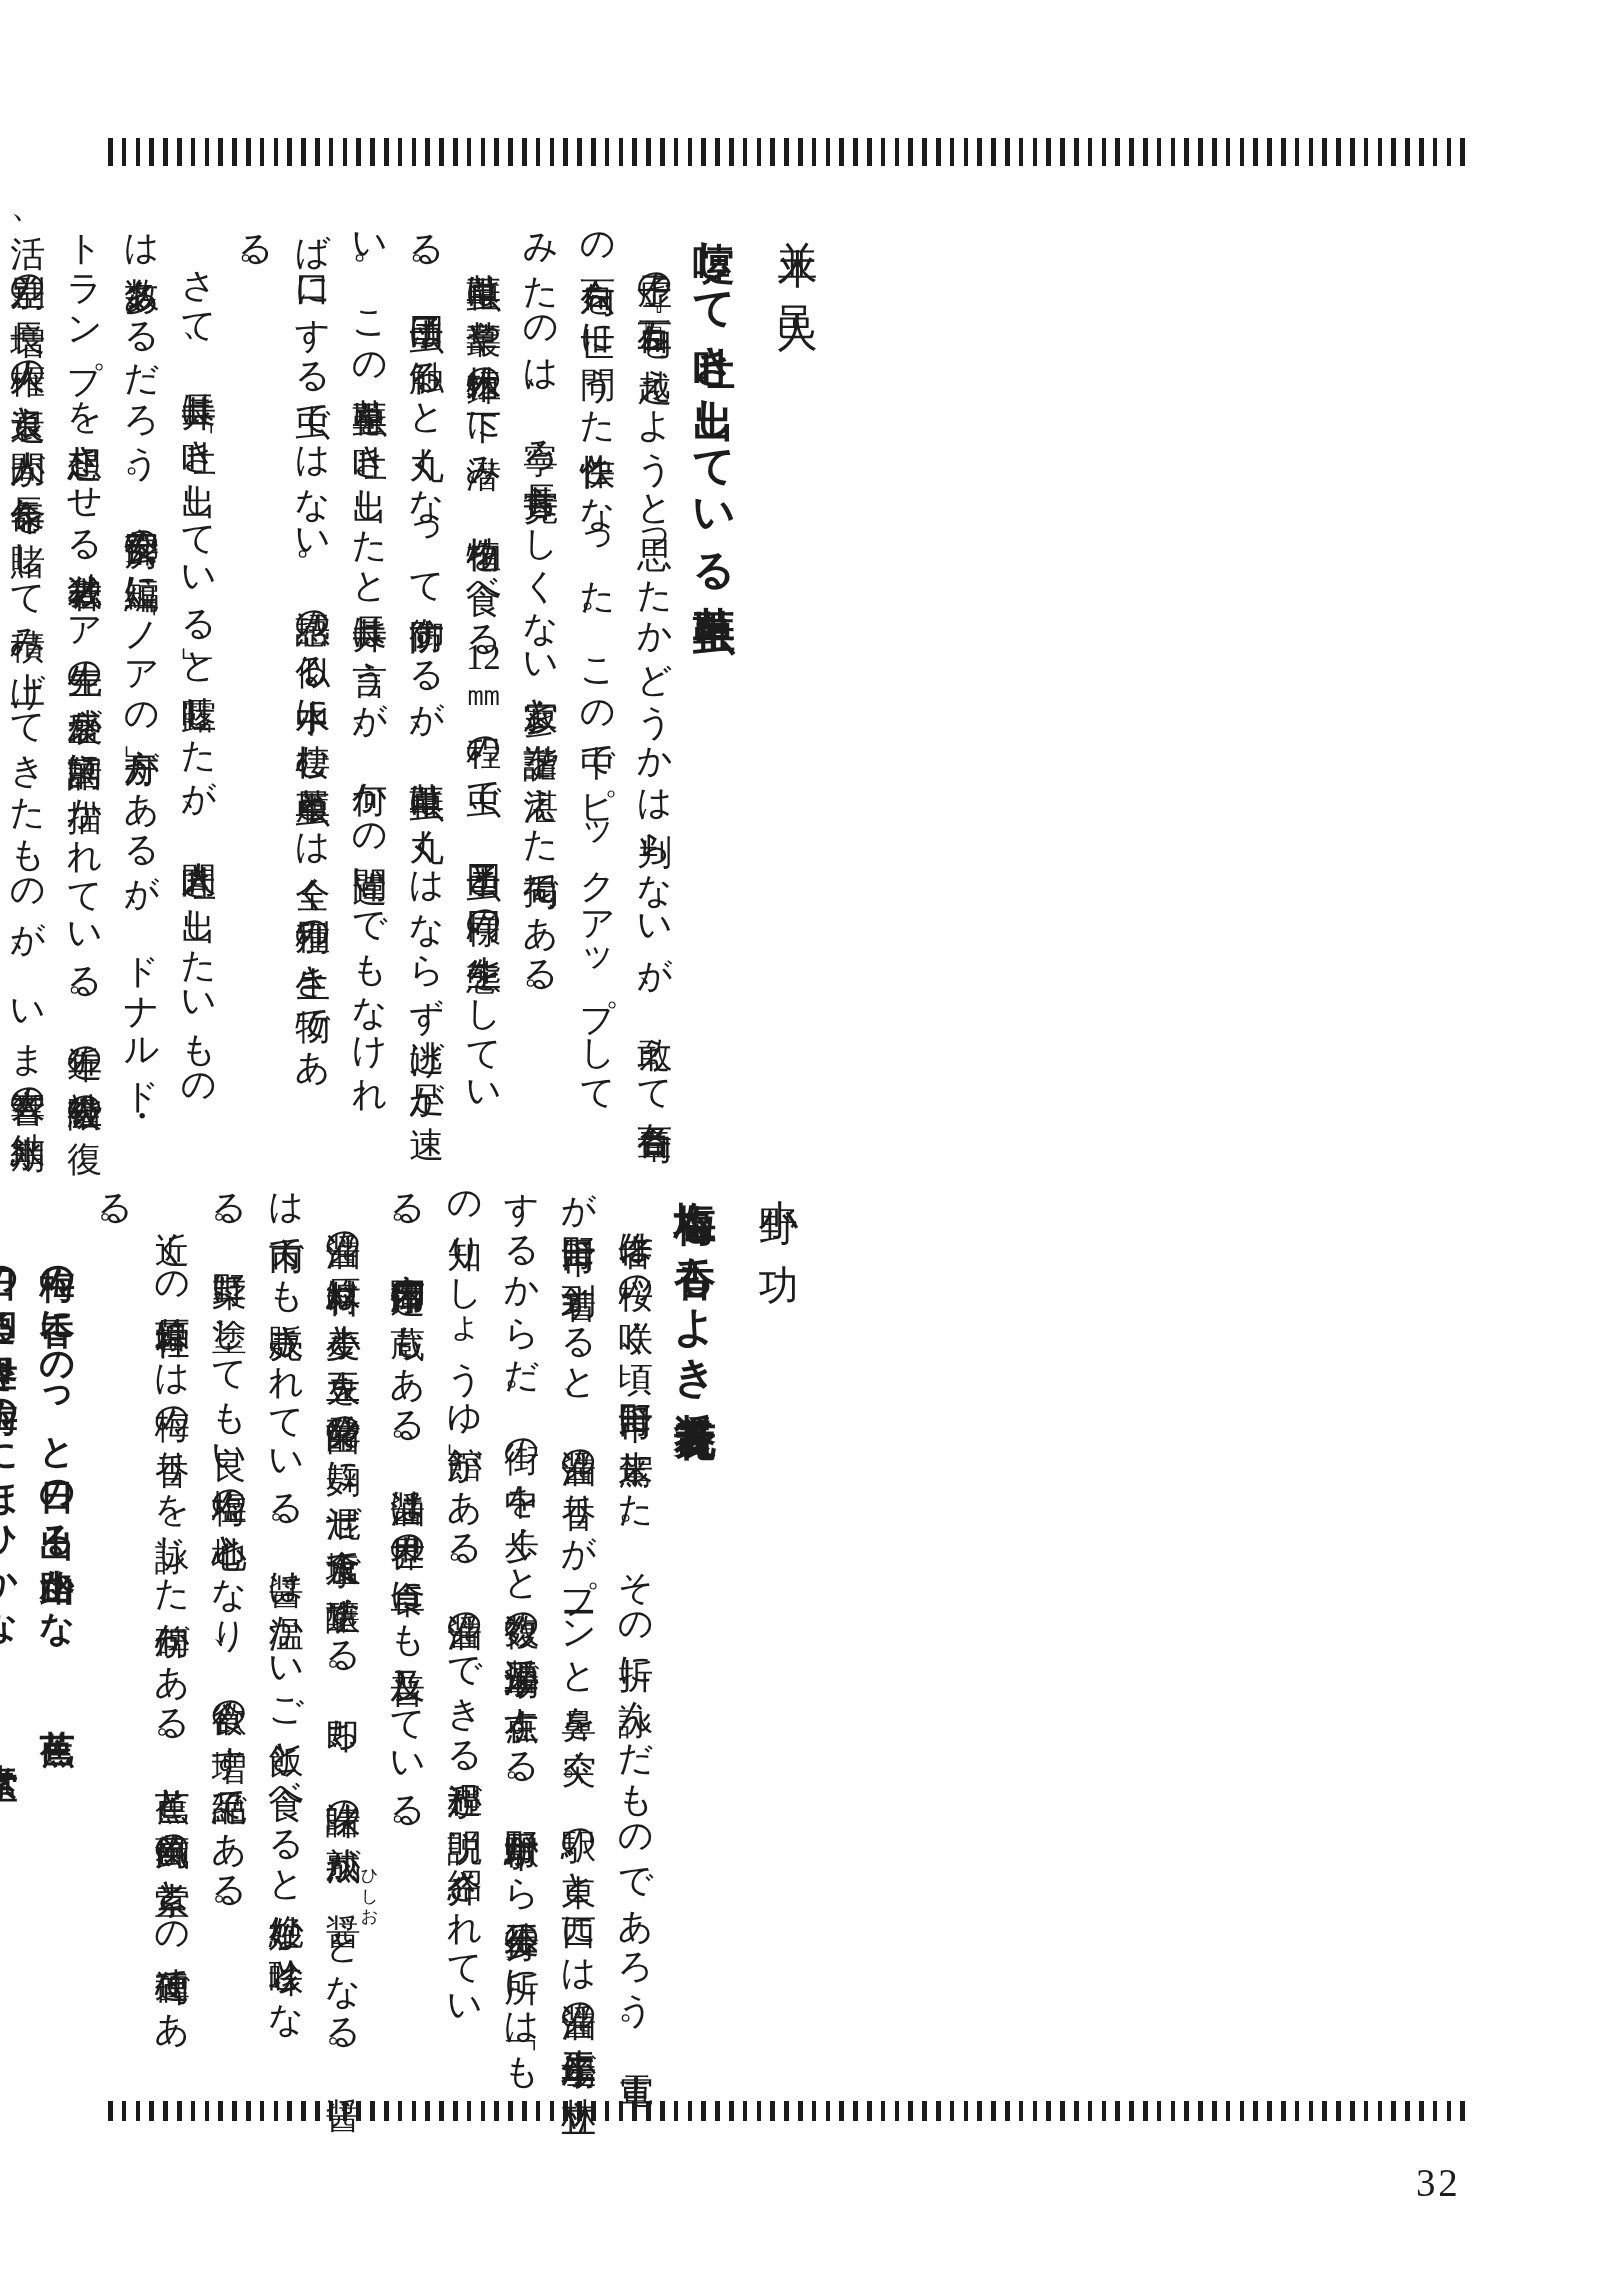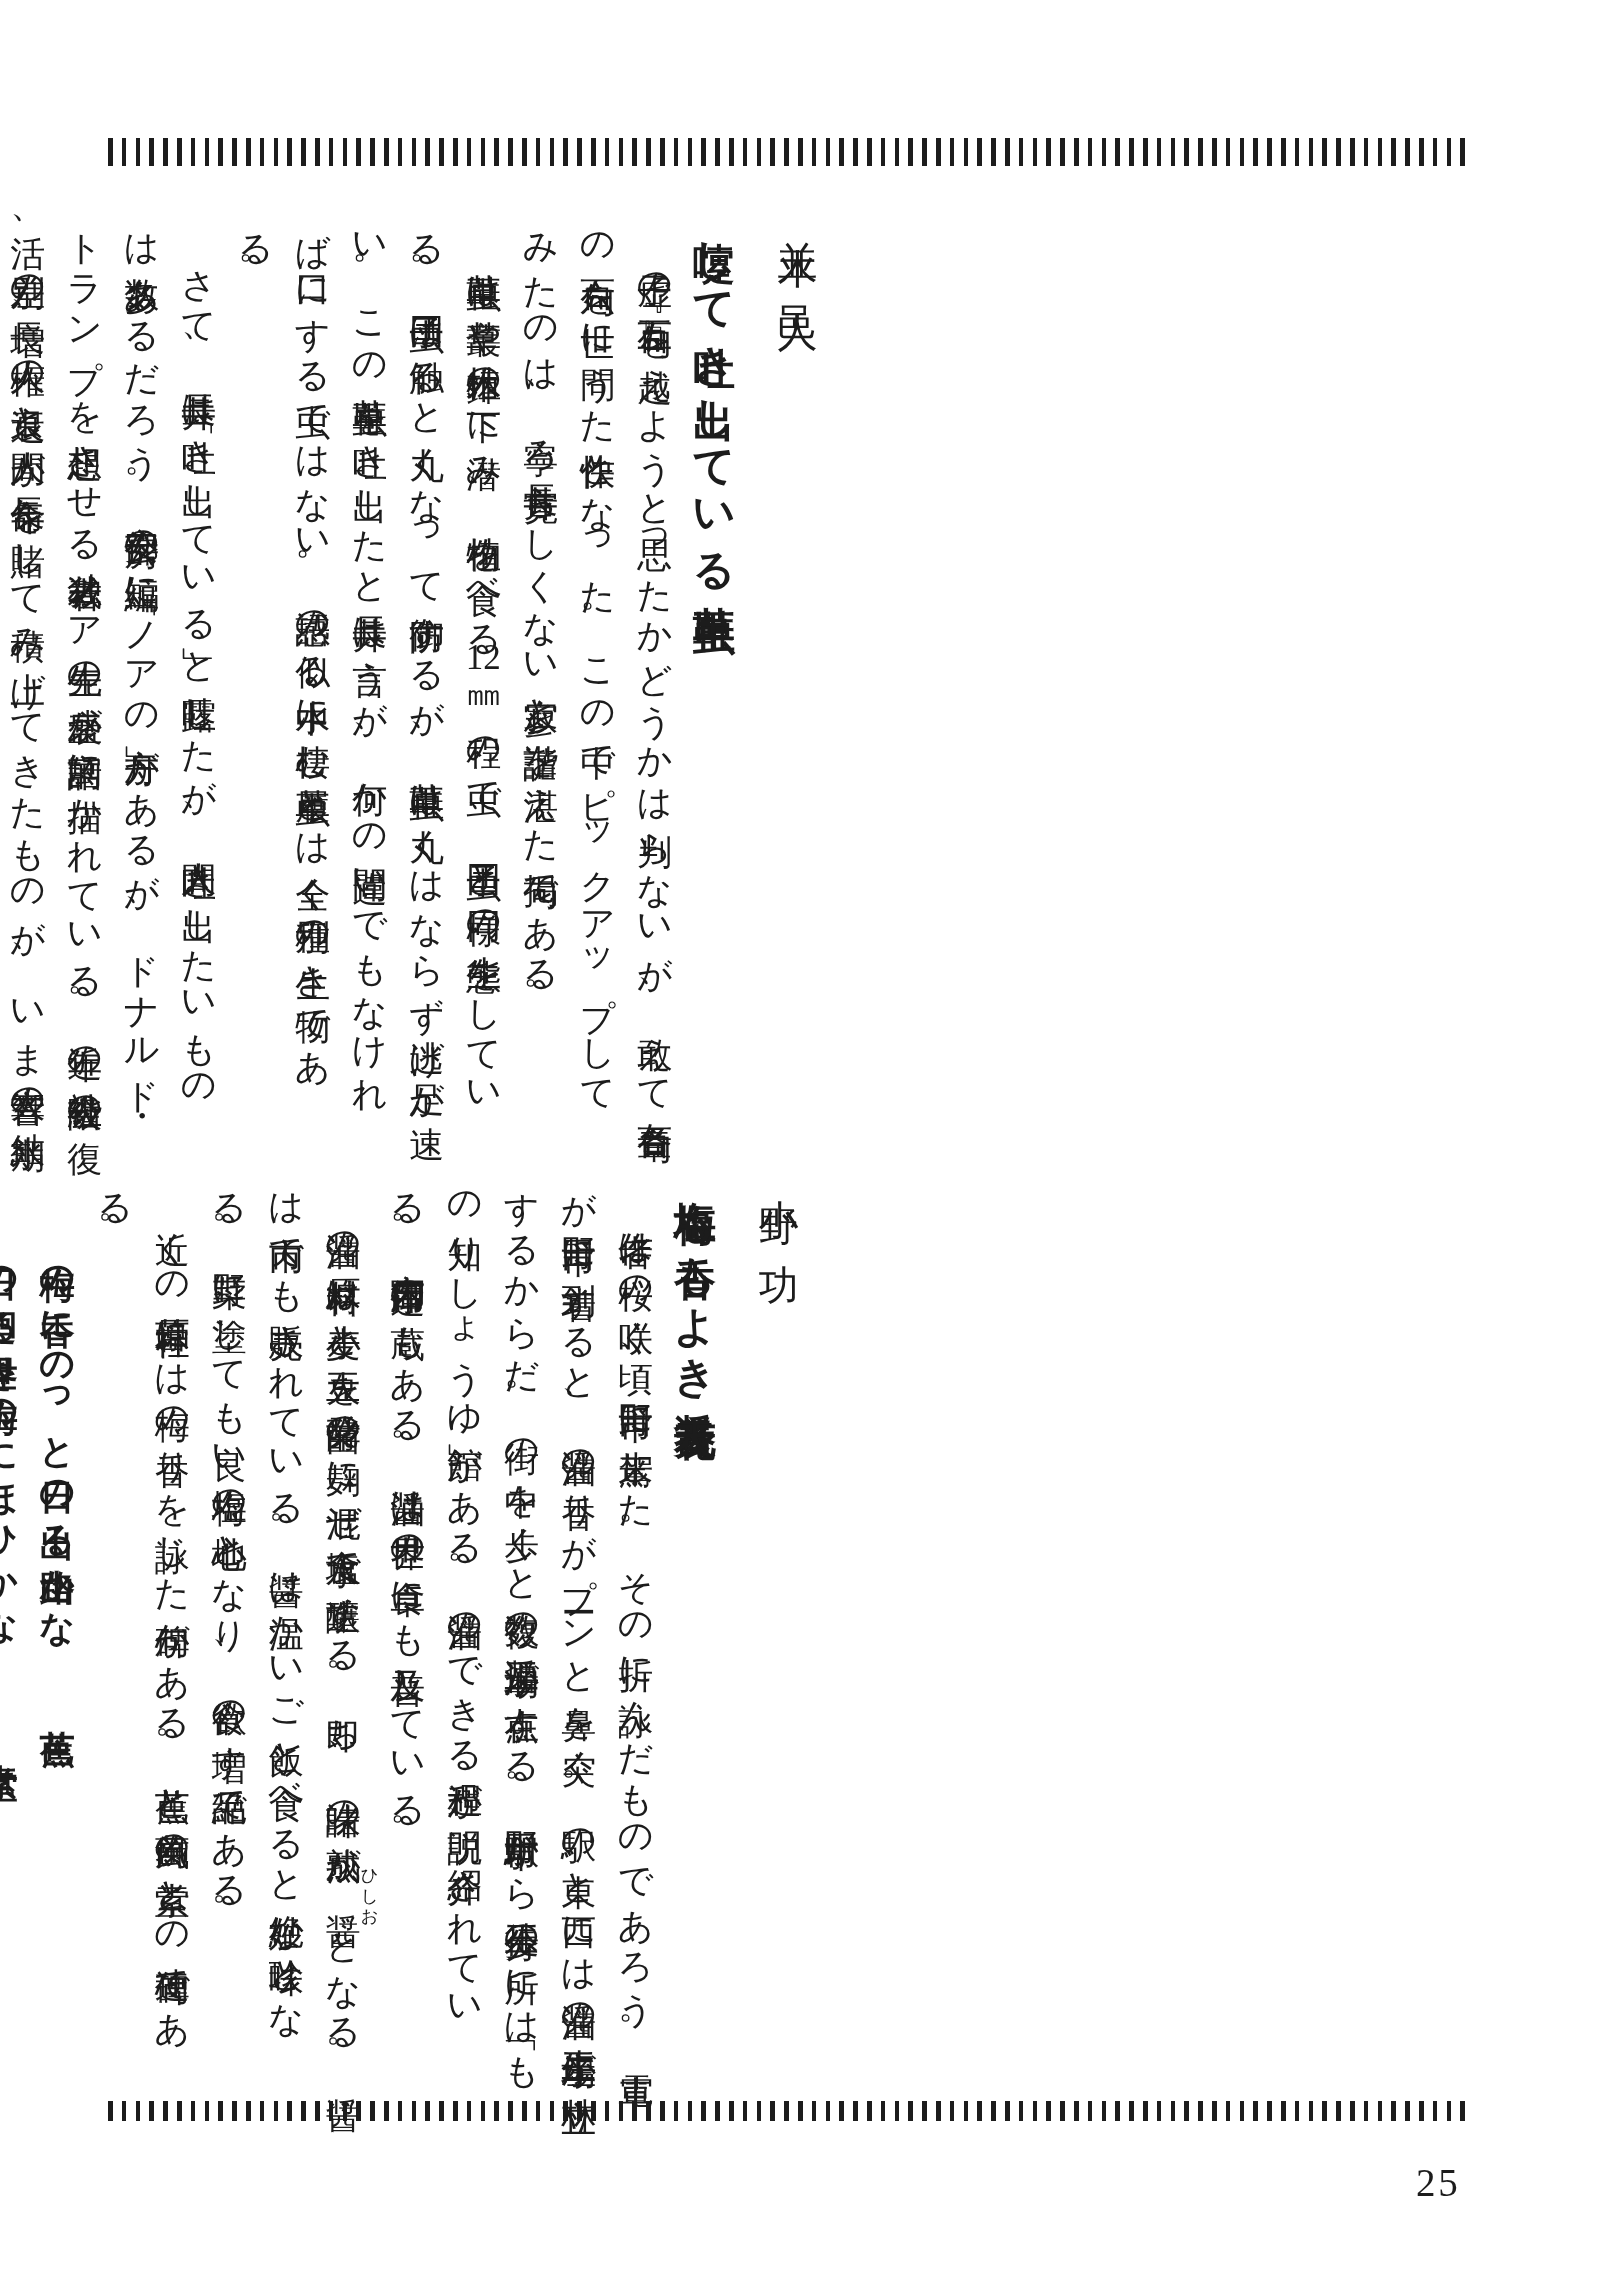--- a/index.html
+++ b/index.html
@@ -72,15 +72,15 @@
     <p>作者は桜の咲く頃、野田市に来駕した。その折に詠んだものであろう。電車が野田市に到着すると、醤油の香りがプーンと鼻を突く。駅の東と西には醤油の生産工場が林立するからだ。街の中を歩くと複数の醤油工場が点在する。野田市駅から徒歩三分の所には「もの知りしょうゆ館」がある。醤油のできる過程が説明、紹介されている。宮内庁御用達の蔵もある。醤油は世界の食卓にも普及している。</p>
     <p><span>醤油の原材料は小麦と大豆を発酵菌の麹に混ぜ食塩水で醸造する。即ち、諸味の熟成が</span><ruby><span>醤</span><rt>ひしお</rt></ruby><span>となる。醤は市内でも販売されている。醤は温かいご飯と食べると絶妙な珍味となる。野菜に塗しても良い塩梅の心地となり、食欲の増す絶品である。</span></p>
     <p>近くの菅原神社には梅の香りを詠じた句碑がある。芭蕉と葛飾風の素堂との連句碑である。</p>
     <p class="haiku"><span>梅の香にのっと日の出る山路かな　　</span><span>芭蕉</span></p>
     <p class="haiku"><span>日の廻る世界を梅のにほひかな　　　</span><span>素堂</span></p>
 
   </section>
 
   <div class="dashed-rule rule-bottom"></div>
 
-  <div class="page-number">25</div>
+  <div class="page-number">32</div>
 </div>
 
 
 </body></html>

